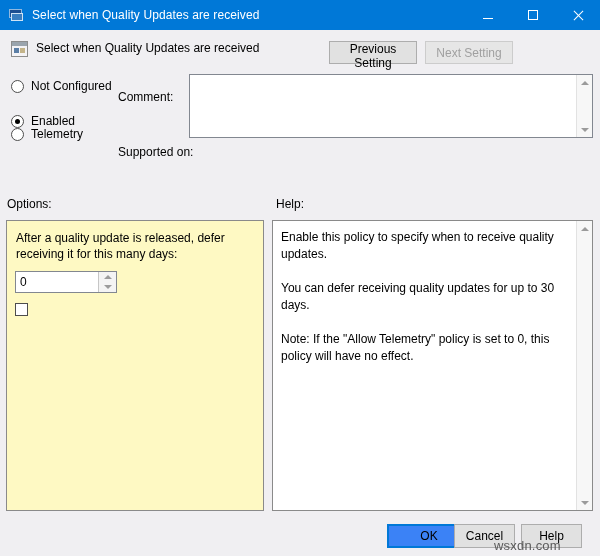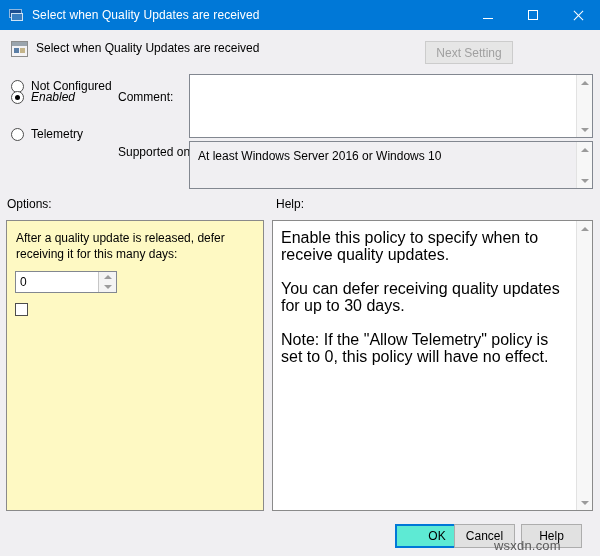--- a/index.html
+++ b/index.html
@@ -155,21 +155,21 @@
 
   
   .radio-row {
     position: absolute;
     left: 11px;
     display: flex;
     align-items: center;
     cursor: pointer;
   }
   #radio-notconfigured { top: 79px; }
-  #radio-enabled       { top: 90px; font-style: italic; }
+  #radio-enabled       { top: 114px; }
   #radio-disabled      { top: 127px; }
   .radio-mark {
     width: 13px; height: 13px;
     border-radius: 50%;
     border: 1px solid #4d4d4d;
     background: #ffffff;
     box-sizing: border-box;
     position: relative;
     flex: 0 0 auto;
   }
@@ -337,21 +337,21 @@
     font-size: 12px;
     color: #000000;
     margin-left: 7px;
     white-space: nowrap;
   }
 
   #help-text {
     position: absolute;
     left: 8px; top: 8px;
     width: 285px;
-    font-size: 16px;
+    font-size: 12px;
     color: #000000;
     line-height: 17px;
   }
   #help-text p { margin: 0 0 17px 0; }
   #help-text p:last-child { margin-bottom: 0; }
 
   
   .foot-btn {
     position: absolute;
     top: 524px;
@@ -361,22 +361,21 @@
     background: #e1e1e1;
     border: 1px solid #adadad;
     color: #000000;
     box-sizing: border-box;
     padding: 0;
     cursor: pointer;
   }
   #btn-ok {
     left: 387px; width: 84px;
     border: 2px solid #0078d7;
-    background: #5eead4;
-    margin-left: 8px;
+    background: #3b82f6;
   }
   #btn-cancel { left: 454px; width: 61px; }
   #btn-apply  { left: 521px; width: 61px; }
 
   #watermark {
     position: absolute;
     left: 494px; top: 538px;
     font-size: 13px;
     color: #5b5b5b;
     font-family: "Liberation Sans", sans-serif;
@@ -404,20 +403,21 @@
       <span class="close-glyph"></span>
     </div>
   </div>
 
   <div id="header-icon">
     <span class="hi-top"></span>
     <span class="hi-sq1"></span>
     <span class="hi-sq2"></span>
   </div>
   <div id="header-title">Select when Quality Updates are received</div>
+  <button class="nav-btn" id="prev-setting">Previous Setting</button>
   <button class="nav-btn" id="next-setting">Next Setting</button>
 
   <div class="radio-row" id="radio-notconfigured">
     <span class="radio-mark"></span>
     <span class="radio-label">Not Configured</span>
   </div>
   <div class="radio-row" id="radio-enabled">
     <span class="radio-mark checked"></span>
     <span class="radio-label">Enabled</span>
   </div>
@@ -432,31 +432,20 @@
       <div class="sb-arrow sb-up">
           <span class="caret-up"></span>
         </div>
       <div class="sb-arrow sb-down">
           <span class="caret-down"></span>
         </div>
     </div>
   </div>
 
   <div class="field-label" id="supported-label">Supported on:</div>
-  <div class="box" id="supported-box">
-    <div id="supported-text">At least Windows Server 2016 or Windows 10</div>
-    <div class="sbar">
-      <div class="sb-arrow sb-up">
-          <span class="caret-up"></span>
-        </div>
-      <div class="sb-arrow sb-down">
-          <span class="caret-down"></span>
-        </div>
-    </div>
-  </div>
 
   <div class="field-label" id="options-label">Options:</div>
   <div class="field-label" id="help-label">Help:</div>
 
   <div id="options-panel">
     <div id="defer-text">After a quality update is released, defer receiving it for this many days:</div>
     <div id="defer-input-wrap">
       <input id="defer-input" type="text" value="0" style="">
       <div id="defer-spinner">
         <div class="spin-half spin-up">

